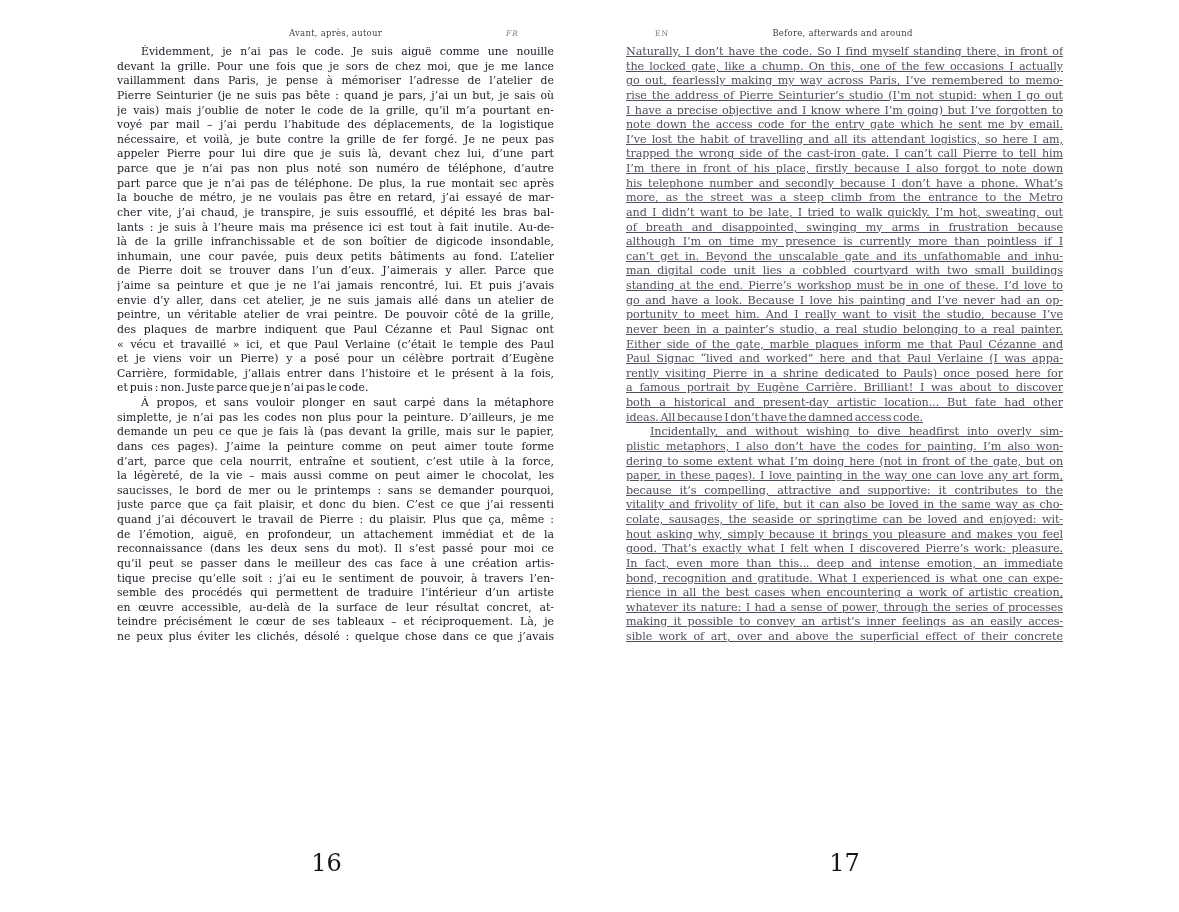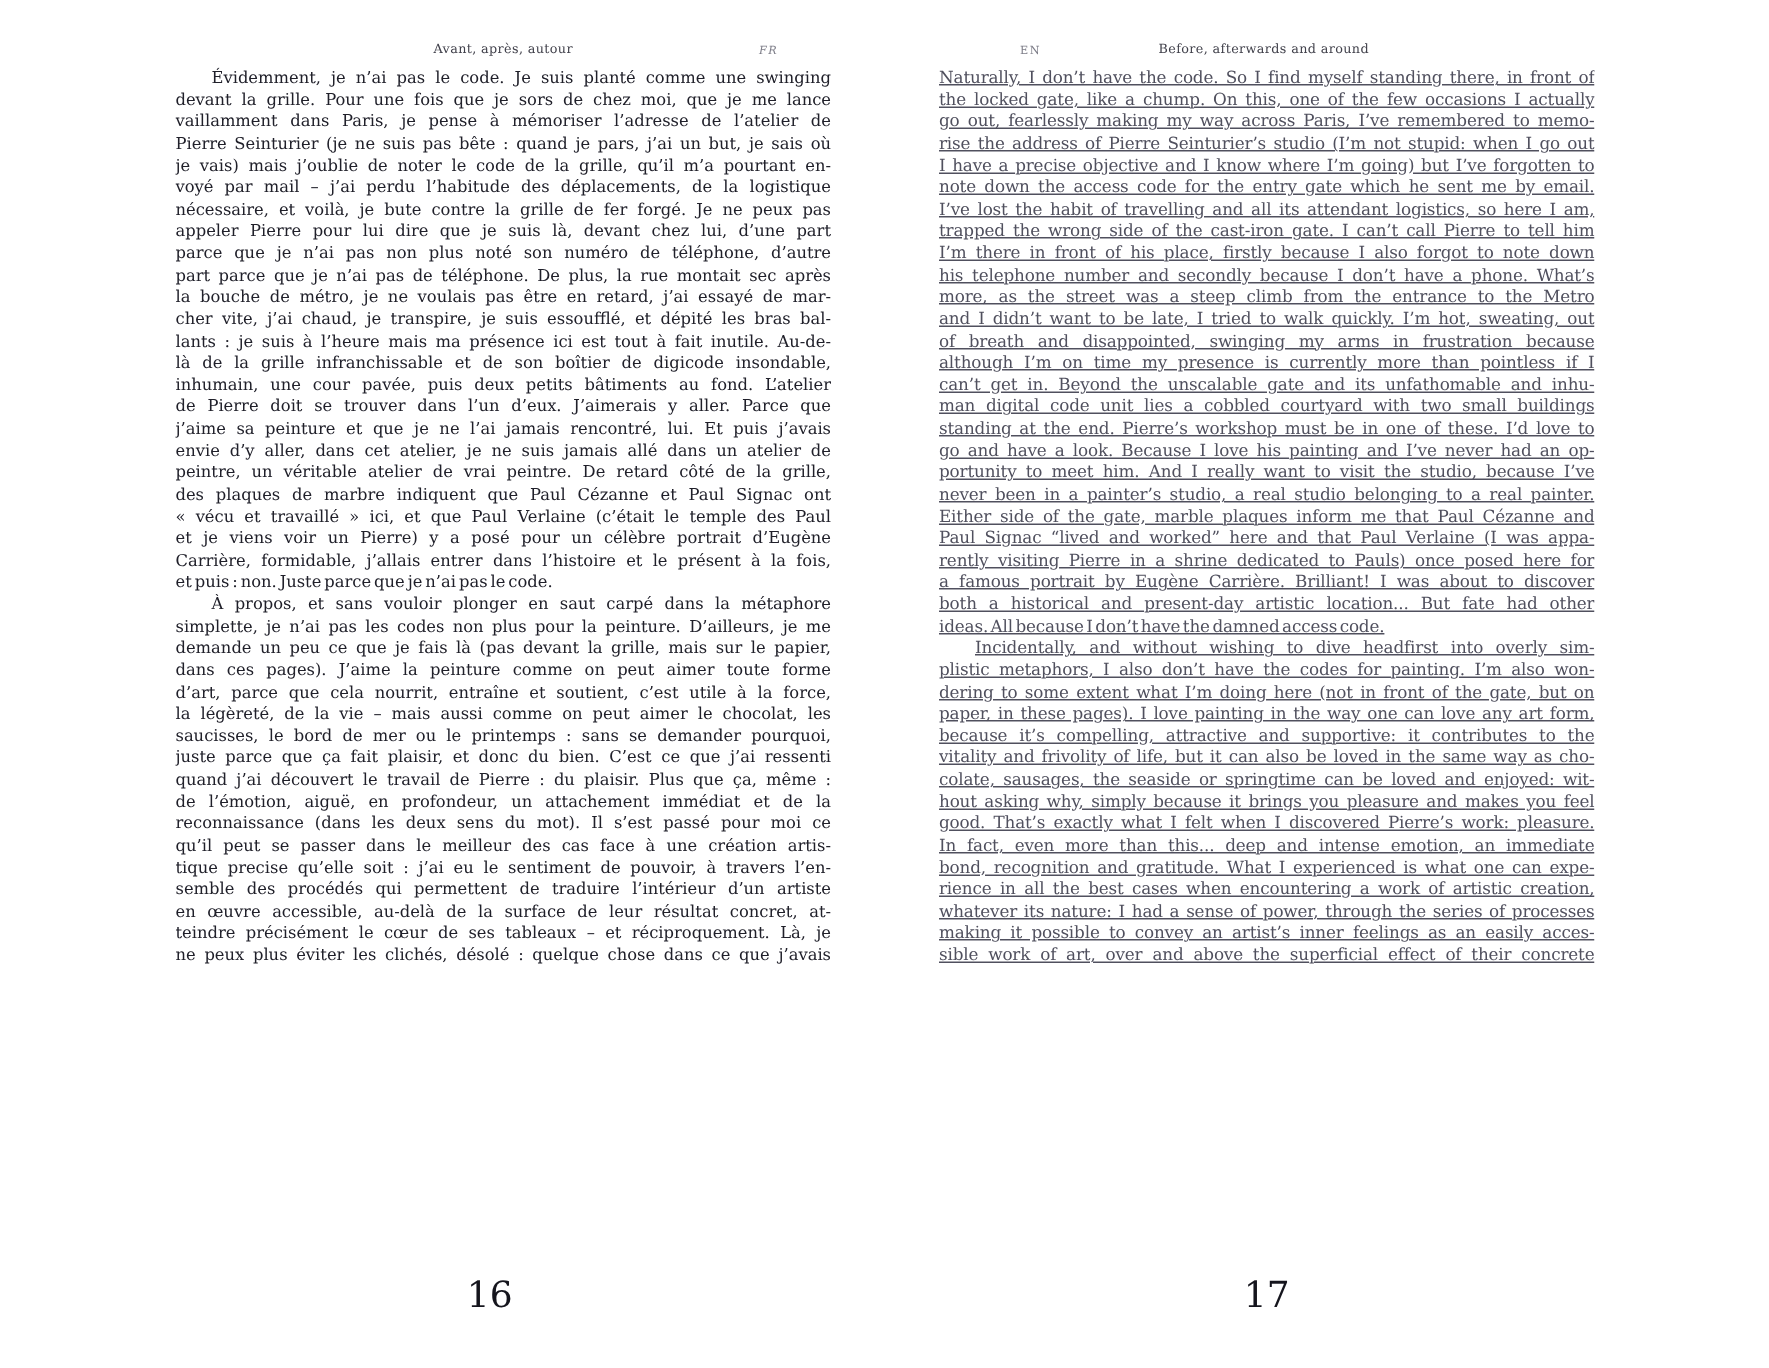--- a/index.html
+++ b/index.html
@@ -27,53 +27,53 @@
   .col-right .line { font-size:11.2px; word-spacing:-1.8px; letter-spacing:-0.1px;text-decoration:underline; }
   .pagenum {
     position:absolute; top:849px; width:437px; text-align:center;
     font-size:24px; color:#15151d;
   }
   .pagenum-left  { left:108px; }
   .pagenum-right { left:626px; }
   .ht-left  { left:117px; }
   .ht-right { left:624px; }
   .ll-left  { left:506px;font-style:italic; }
-  .ll-right { left:680px; }
+  .ll-right { left:655px; }
 </style>
 </head>
 <body>
 
 <div class="spread">
 
   <div class="header-title ht-left">Avant, après, autour</div>
   <div class="lang-label ll-left">FR</div>
 
   <div class="lang-label ll-right">EN</div>
   <div class="header-title ht-right">Before, afterwards and around</div>
 
   <div class="textcol col-left">
-      <div class="line indent">Évidemment, je n’ai pas le code. Je suis planté comme une swinging</div>
+      <div class="line indent">Évidemment, je n’ai pas le code. Je suis aiguë comme une nouille</div>
       <div class="line">devant la grille. Pour une fois que je sors de chez moi, que je me lance</div>
       <div class="line">vaillamment dans Paris, je pense à mémoriser l’adresse de l’atelier de</div>
       <div class="line">Pierre Seinturier (je ne suis pas bête : quand je pars, j’ai un but, je sais où</div>
       <div class="line">je vais) mais j’oublie de noter le code de la grille, qu’il m’a pourtant en-</div>
       <div class="line">voyé par mail – j’ai perdu l’habitude des déplacements, de la logistique</div>
       <div class="line">nécessaire, et voilà, je bute contre la grille de fer forgé. Je ne peux pas</div>
       <div class="line">appeler Pierre pour lui dire que je suis là, devant chez lui, d’une part</div>
       <div class="line">parce que je n’ai pas non plus noté son numéro de téléphone, d’autre</div>
       <div class="line">part parce que je n’ai pas de téléphone. De plus, la rue montait sec après</div>
       <div class="line">la bouche de métro, je ne voulais pas être en retard, j’ai essayé de mar-</div>
       <div class="line">cher vite, j’ai chaud, je transpire, je suis essoufflé, et dépité les bras bal-</div>
       <div class="line">lants : je suis à l’heure mais ma présence ici est tout à fait inutile. Au-de-</div>
       <div class="line">là de la grille infranchissable et de son boîtier de digicode insondable,</div>
       <div class="line">inhumain, une cour pavée, puis deux petits bâtiments au fond. L’atelier</div>
       <div class="line">de Pierre doit se trouver dans l’un d’eux. J’aimerais y aller. Parce que</div>
       <div class="line">j’aime sa peinture et que je ne l’ai jamais rencontré, lui. Et puis j’avais</div>
       <div class="line">envie d’y aller, dans cet atelier, je ne suis jamais allé dans un atelier de</div>
-      <div class="line">peintre, un véritable atelier de vrai peintre. De retard côté de la grille,</div>
+      <div class="line">peintre, un véritable atelier de vrai peintre. De pouvoir côté de la grille,</div>
       <div class="line">des plaques de marbre indiquent que Paul Cézanne et Paul Signac ont</div>
       <div class="line">« vécu et travaillé » ici, et que Paul Verlaine (c’était le temple des Paul</div>
       <div class="line">et je viens voir un Pierre) y a posé pour un célèbre portrait d’Eugène</div>
       <div class="line">Carrière, formidable, j’allais entrer dans l’histoire et le présent à la fois,</div>
       <div class="line end">et puis : non. Juste parce que je n’ai pas le code.</div>
       <div class="line indent">À propos, et sans vouloir plonger en saut carpé dans la métaphore</div>
       <div class="line">simplette, je n’ai pas les codes non plus pour la peinture. D’ailleurs, je me</div>
       <div class="line">demande un peu ce que je fais là (pas devant la grille, mais sur le papier,</div>
       <div class="line">dans ces pages). J’aime la peinture comme on peut aimer toute forme</div>
       <div class="line">d’art, parce que cela nourrit, entraîne et soutient, c’est utile à la force,</div>

